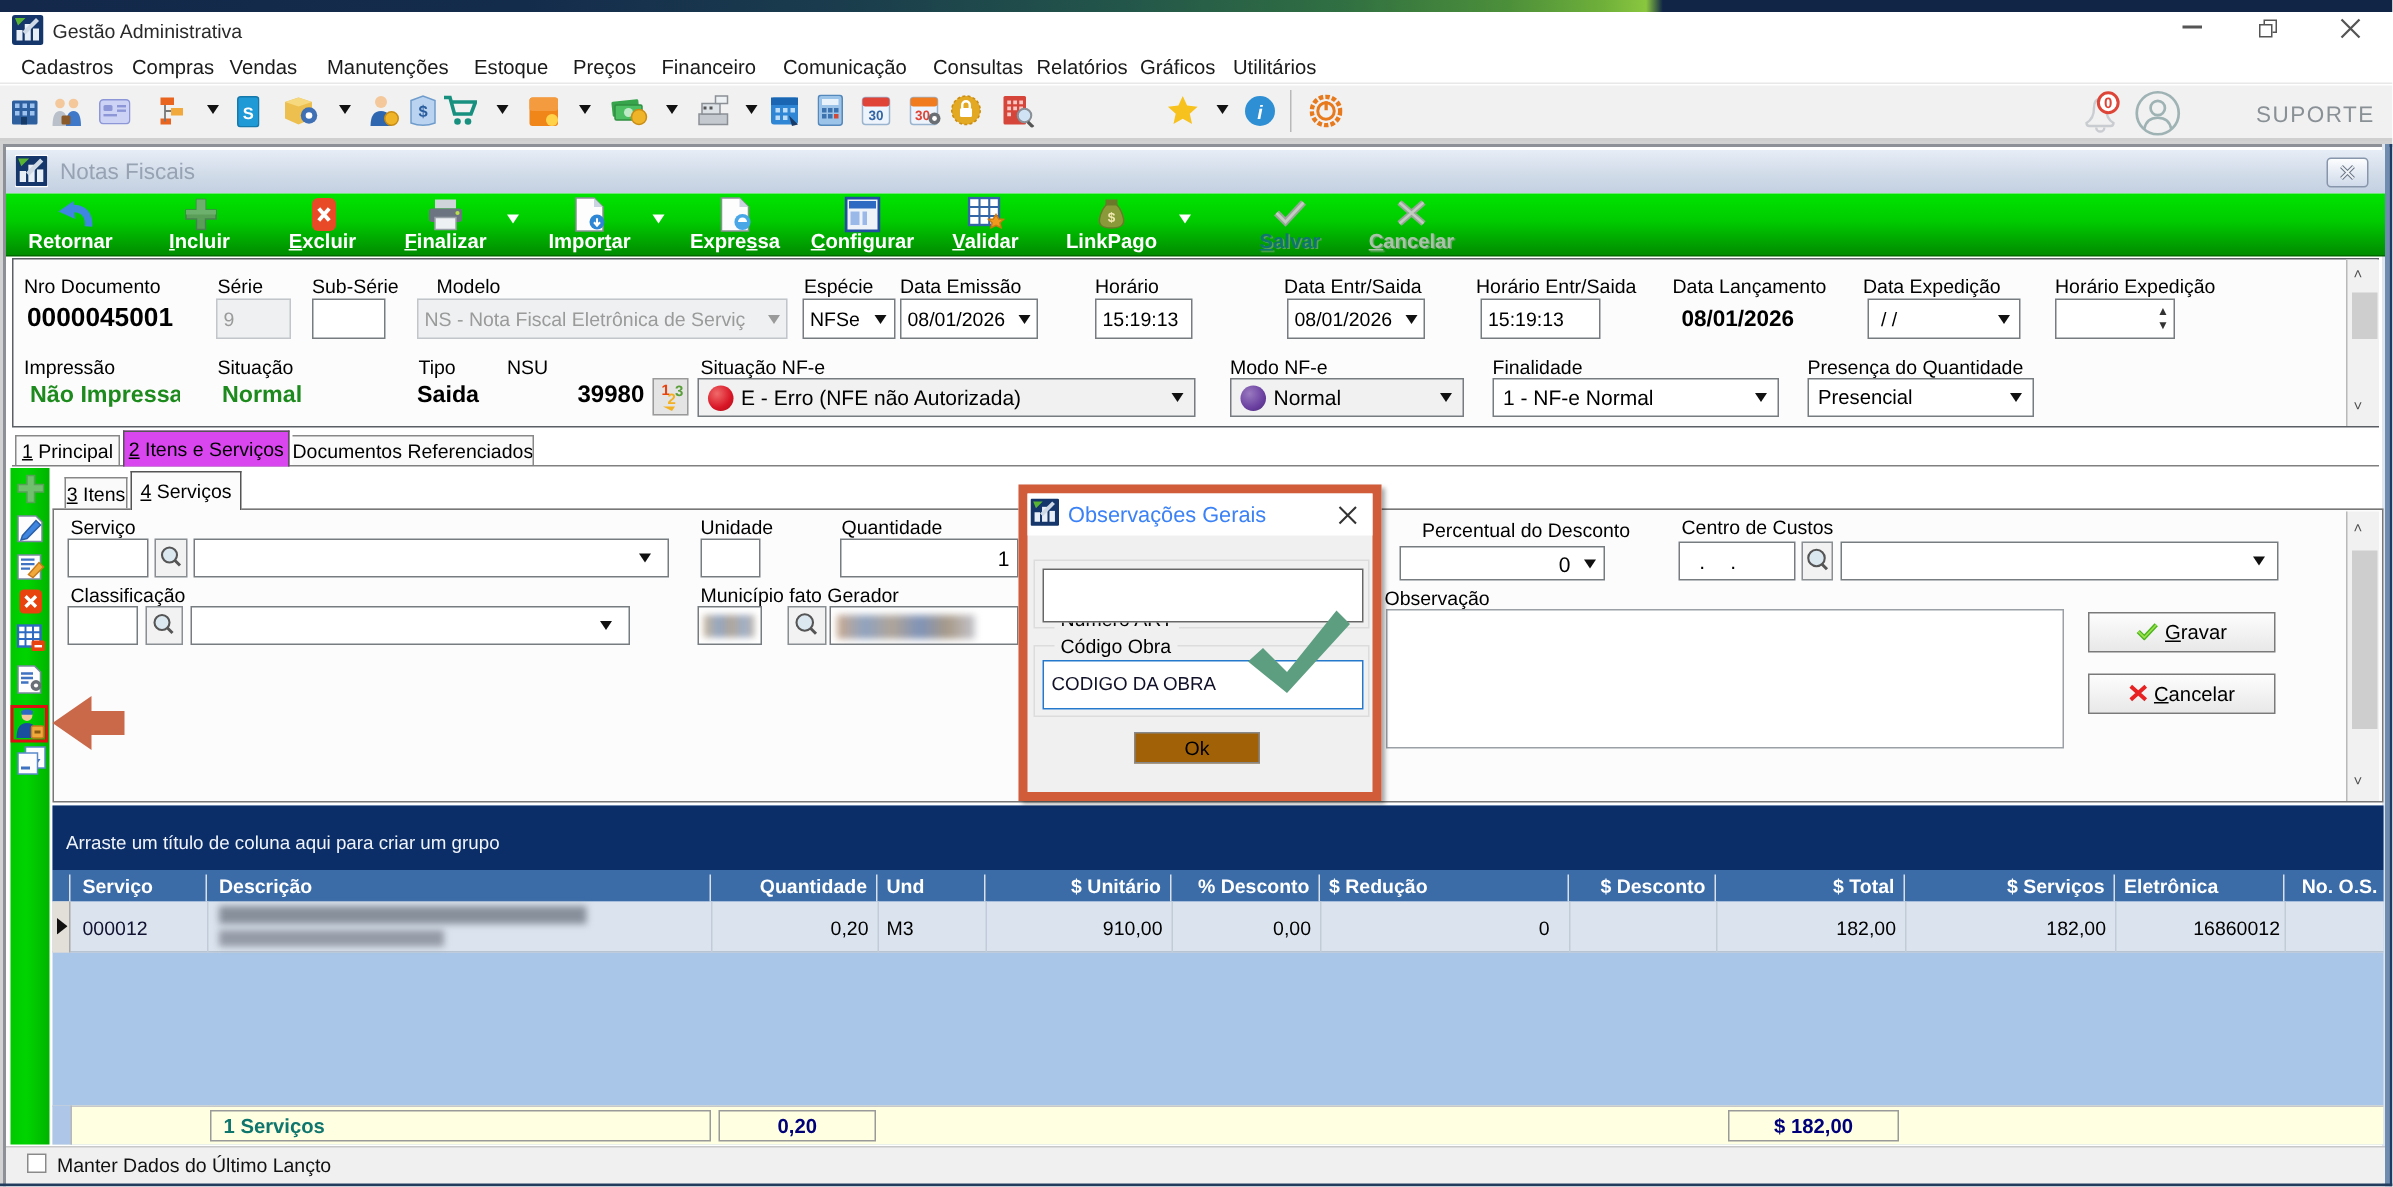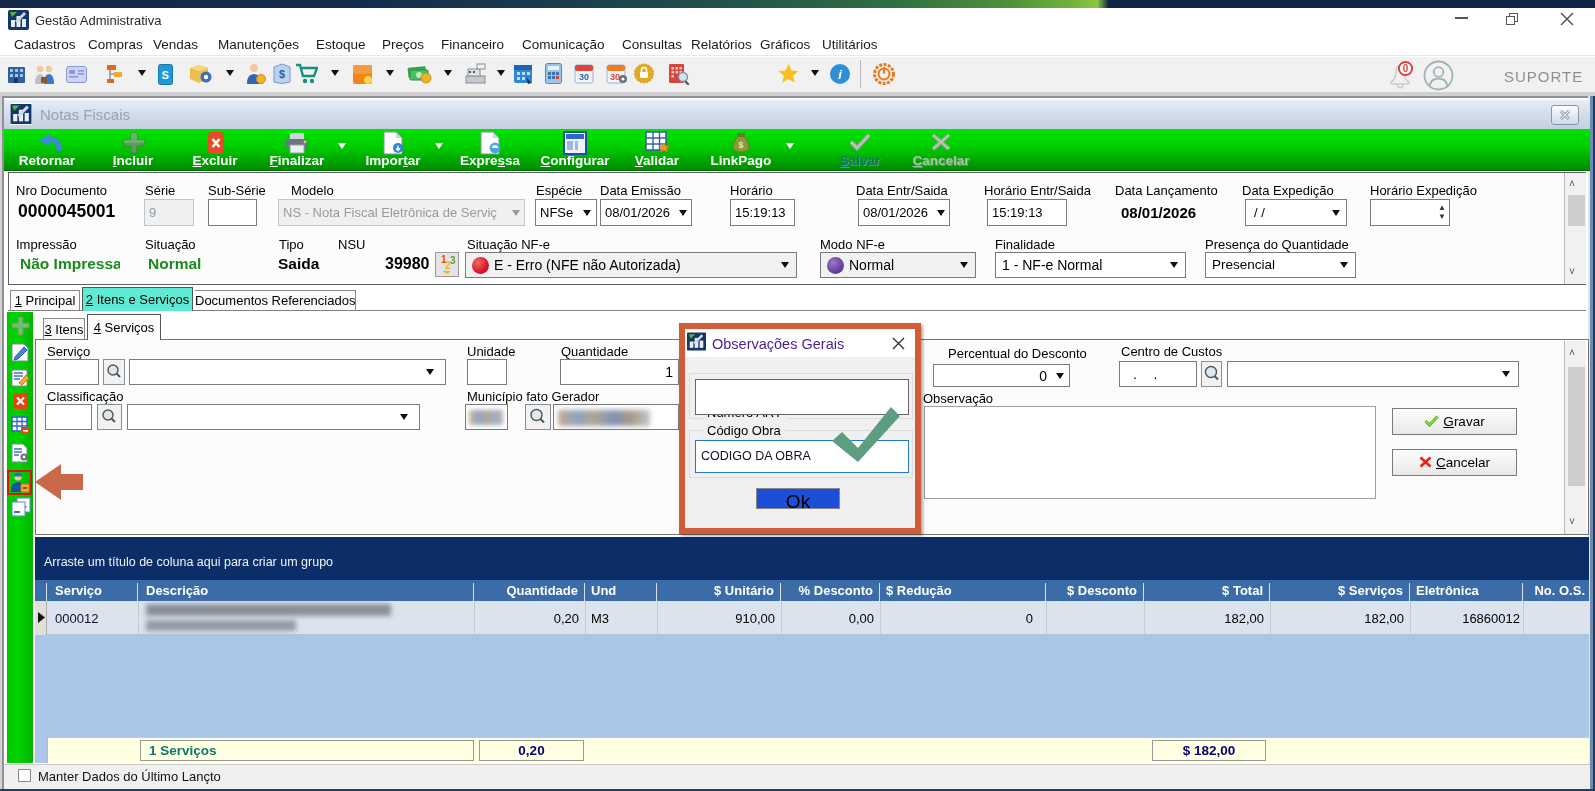--- a/index.html
+++ b/index.html
@@ -407,21 +407,21 @@
 <div class="abs" style="left:1564px;top:173px;width:22px;height:111px;background:#f1f1f1;border-left:1px solid #b9b9b9;"></div>
 <div class="abs" style="left:1568px;top:195px;width:17px;height:31px;background:#cecece;"></div>
 <div class="abs" style="left:1569px;top:178px;font-size:10px;color:#505050;">˄</div>
 <div class="abs" style="left:1569px;top:266px;font-size:10px;color:#505050;">˅</div>
 </div>
 
 <div class="abs" style="left:7px;top:312px;width:26px;height:451px;background:linear-gradient(90deg,#00c800,#00d400 40%,#00b400);"></div>
 <div id="tabs">
 <div class="abs" style="left:8px;top:310px;width:1578px;height:1px;background:#808080;"></div>
 <div class="tab" style="left:10px;top:290px;width:70px;height:20px;background:#fafafa;padding-top:2px;"><u>1</u> Principal</div>
-<div class="tab" style="left:82px;top:287px;width:111px;height:24px;background:#5eead4;padding-top:4px;border:1px solid #555;border-bottom:none;z-index:2;"><u>2</u> Itens e Serviços</div>
+<div class="tab" style="left:82px;top:287px;width:111px;height:24px;background:#d946ef;padding-top:4px;border:1px solid #555;border-bottom:none;z-index:2;"><u>2</u> Itens e Serviços</div>
 <div class="tab" style="left:195px;top:290px;width:161px;height:20px;background:#fafafa;padding-top:2px;border-left:none;">Documentos Referenciados</div>
 </div>
 
 <div id="sidebar">
 <svg class="abs" style="left:10px;top:315px" width="21" height="22" viewBox="0 0 21 22">
         <path d="M8 2 H13 V8 H19 V13 H13 V20 H8 V13 H2 V8 H8 Z" fill="#6fbf6f" stroke="#58a058"></path>
       </svg>
 <svg class="abs" style="left:11px;top:343px" width="19" height="19" viewBox="0 0 19 19">
         <path d="M1 1 H13 L17 5 V18 H1 Z" fill="#fdfdfd" stroke="#7a8aa0"></path>
         <path d="M4 14 L13 4 L16 7 L7 16 L3 17 Z" fill="#3f86e0" stroke="#2a5fa8"></path>
@@ -593,34 +593,34 @@
 <div class="abs" style="left:679px;top:323px;width:242px;height:211px;background:#f0f0f0;border:6px solid #d15c3a;box-shadow:2px 2px 3px rgba(0,0,0,0.35);"></div>
 <div class="abs" style="left:685px;top:329px;width:230px;height:28px;background:#ffffff;"></div>
 <svg class="abs" style="left:687px;top:332px;" width="19" height="19" viewBox="0 0 21 20">
  <rect x="0" y="0" width="21" height="20" rx="1" fill="#14366b"></rect>
  <rect x="3" y="10" width="4" height="7" fill="#e8eef5"></rect>
  <rect x="8.5" y="6" width="4" height="11" fill="#e8eef5"></rect>
  <rect x="14" y="9" width="4" height="8" fill="#e8eef5"></rect>
  <path d="M2 2 L9 2 L4 7 Z" fill="#59b531"></path>
  <path d="M16 2 L7 11 L9 13 L18 4 Z" fill="#cfd9e6"></path>
 </svg>
-<div class="abs" style="left:712px;top:336px;font-size:14.5px;color:#4c1d95;">Observações Gerais</div>
+<div class="abs" style="left:712px;top:336px;font-size:14.5px;color:#3b82f6;">Observações Gerais</div>
 <svg class="abs" style="left:892px;top:337px;" width="13" height="13" viewBox="0 0 13 13">
         <path d="M1 1 L12 12 M12 1 L1 12" stroke="#333" stroke-width="1.4"></path>
       </svg>
 
 <div class="abs" style="left:689px;top:373px;width:224px;height:46px;border:1px solid #dcdcdc;"></div>
 <div class="abs" style="left:703px;top:366px;font-size:13px;background:#f0f0f0;padding:0 4px;margin-top:39px;">Número ART</div>
 <div class="abs" style="left:695px;top:379px;width:214px;height:36px;background:#fff;border:1px solid #666;"></div>
 
 <div class="abs" style="left:689px;top:430px;width:224px;height:48px;border:1px solid #dcdcdc;"></div>
 <div class="abs" style="left:703px;top:423px;font-size:13px;background:#f0f0f0;padding:0 4px;">Código Obra</div>
 <div class="abs" style="left:695px;top:440px;width:214px;height:33px;background:#fff;border:1px solid #2579cc;font-size:12.5px;color:#101028;padding:8px 0 0 5px;">CODIGO DA OBRA</div>
 
-<div class="abs" style="left:756px;top:488px;width:84px;height:21px;background:#1d4ed8;border:1px solid #888;font-size:19px;text-align:center;padding-top:2px;">Ok</div>
+<div class="abs" style="left:756px;top:488px;width:84px;height:21px;background:#a16207;border:1px solid #888;font-size:13px;text-align:center;padding-top:2px;">Ok</div>
 </div>
 
 <svg class="abs" style="left:30px;top:462px;" width="54" height="40" viewBox="0 0 54 40">
  <polygon points="5,20 31,2 31,12 53,12 53,28 31,28 31,38" fill="#c9694a"></polygon>
 </svg>
 <svg class="abs" style="left:828px;top:400px;" width="76" height="66" viewBox="828 400 76 66">
  <polygon points="842,432 858,448 891,407 900,416 858,462 832,441" fill="#5d9e81"></polygon>
 </svg>
 
 </div>

